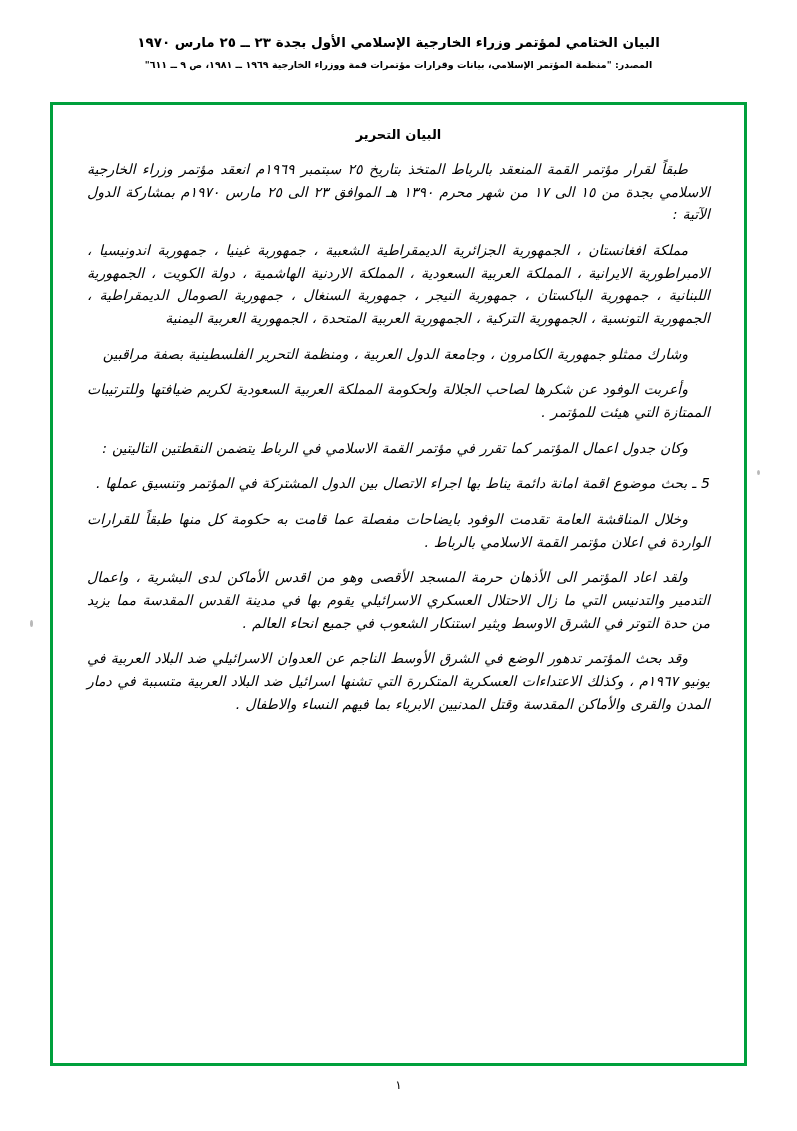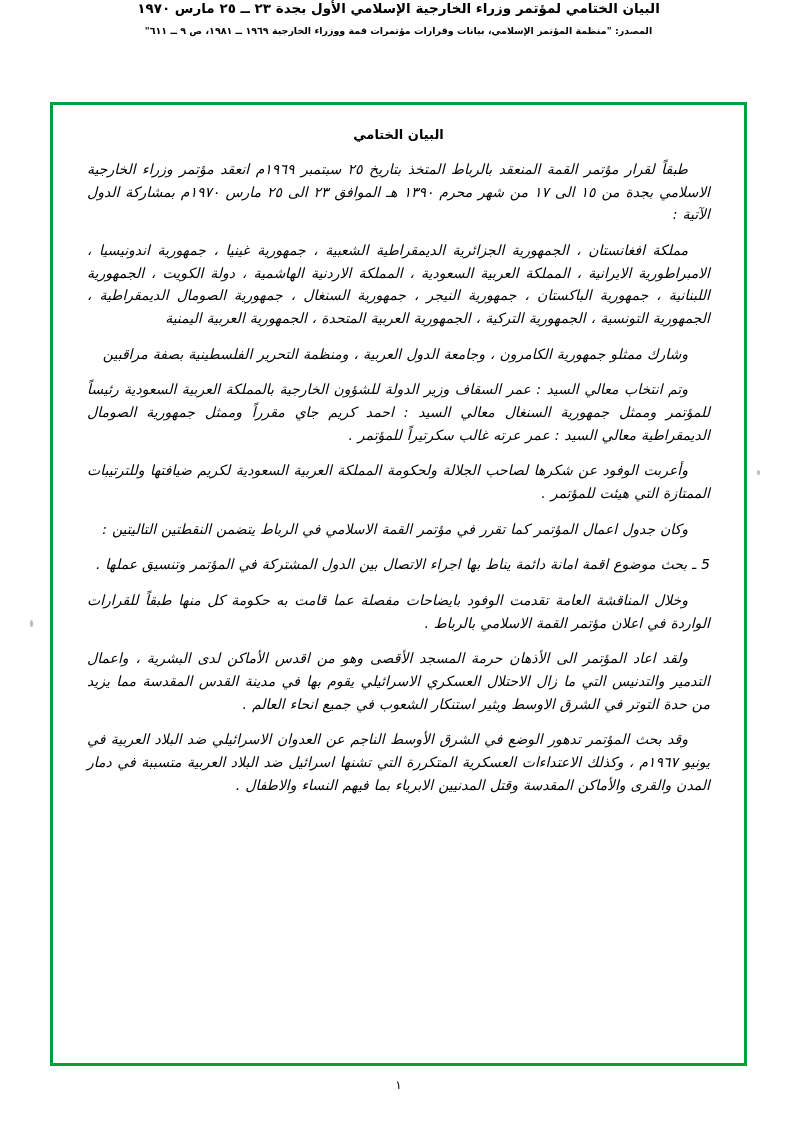--- a/index.html
+++ b/index.html
@@ -17,20 +17,21 @@
   }
   .page {
     width: 797px;
     height: 1131px;
     position: relative;
     box-sizing: border-box;
   }
   
   .doc-header {
     text-align: center;
+    padding-top: 34px;
   }
   .doc-title {
     font-size: 13.5px;
     font-weight: bold;
     letter-spacing: 0px;
     line-height: 1.3;
     direction: rtl;
   }
   .doc-source {
     font-size: 9.5px;
@@ -95,26 +96,25 @@
 
 <div class="page">
 
   <div class="doc-header">
     <div class="doc-title">البيان الختامي لمؤتمر وزراء الخارجية الإسلامي الأول بجدة ٢٣ ــ ٢٥ مارس ١٩٧٠</div>
     <div class="doc-source">المصدر: "منظمة المؤتمر الإسلامي، بيانات وقرارات مؤتمرات قمة ووزراء الخارجية ١٩٦٩ ــ ١٩٨١، ص ٩ ــ ٦١١"</div>
   </div>
 
   <div class="frame">
     <div class="frame-inner">
-      <div class="section-title">البيان الختامي</div>
+      <div class="section-title">البيان التحرير</div>
 
       <p class="para">طبقاً لقرار مؤتمر القمة المنعقد بالرباط المتخذ بتاريخ ٢٥ سبتمبر ١٩٦٩م انعقد مؤتمر وزراء الخارجية الاسلامي بجدة من ١٥ الى ١٧ من شهر محرم ١٣٩٠ هـ الموافق ٢٣ الى ٢٥ مارس ١٩٧٠م بمشاركة الدول الآتية :</p>
       <p class="para">مملكة افغانستان ، الجمهورية الجزائرية الديمقراطية الشعبية ، جمهورية غينيا ، جمهورية اندونيسيا ، الامبراطورية الايرانية ، المملكة العربية السعودية ، المملكة الاردنية الهاشمية ، دولة الكويت ، الجمهورية اللبنانية ، جمهورية الباكستان ، جمهورية النيجر ، جمهورية السنغال ، جمهورية الصومال الديمقراطية ، الجمهورية التونسية ، الجمهورية التركية ، الجمهورية العربية المتحدة ، الجمهورية العربية اليمنية</p>
       <p class="para">وشارك ممثلو جمهورية الكامرون ، وجامعة الدول العربية ، ومنظمة التحرير الفلسطينية بصفة مراقبين</p>
-      <p class="para">وتم انتخاب معالي السيد : عمر السقاف وزير الدولة للشؤون الخارجية بالمملكة العربية السعودية رئيساً للمؤتمر وممثل جمهورية السنغال معالي السيد : احمد كريم جاي مقرراً وممثل جمهورية الصومال الديمقراطية معالي السيد : عمر عرته غالب سكرتيراً للمؤتمر .</p>
       <p class="para">وأعربت الوفود عن شكرها لصاحب الجلالة ولحكومة المملكة العربية السعودية لكريم ضيافتها وللترتيبات الممتازة التي هيئت للمؤتمر .</p>
       <p class="para">وكان جدول اعمال المؤتمر كما تقرر في مؤتمر القمة الاسلامي في الرباط يتضمن النقطتين التاليتين :</p>
       <p class="para noindent">5 ـ بحث موضوع اقمة امانة دائمة يناط بها اجراء الاتصال بين الدول المشتركة في المؤتمر وتنسيق عملها .</p>
       <p class="para">وخلال المناقشة العامة تقدمت الوفود بايضاحات مفصلة عما قامت به حكومة كل منها طبقاً للقرارات الواردة في اعلان مؤتمر القمة الاسلامي بالرباط .</p>
       <p class="para">ولقد اعاد المؤتمر الى الأذهان حرمة المسجد الأقصى وهو من اقدس الأماكن لدى البشرية ، واعمال التدمير والتدنيس التي ما زال الاحتلال العسكري الاسرائيلي يقوم بها في مدينة القدس المقدسة مما يزيد من حدة التوتر في الشرق الاوسط ويثير استنكار الشعوب في جميع انحاء العالم .</p>
       <p class="para">وقد بحث المؤتمر تدهور الوضع في الشرق الأوسط الناجم عن العدوان الاسرائيلي ضد البلاد العربية في يونيو ١٩٦٧م ، وكذلك الاعتداءات العسكرية المتكررة التي تشنها اسرائيل ضد البلاد العربية متسببة في دمار المدن والقرى والأماكن المقدسة وقتل المدنيين الابرياء بما فيهم النساء والاطفال .</p>
     </div>
   </div>
 
   <div class="page-number">١</div>

